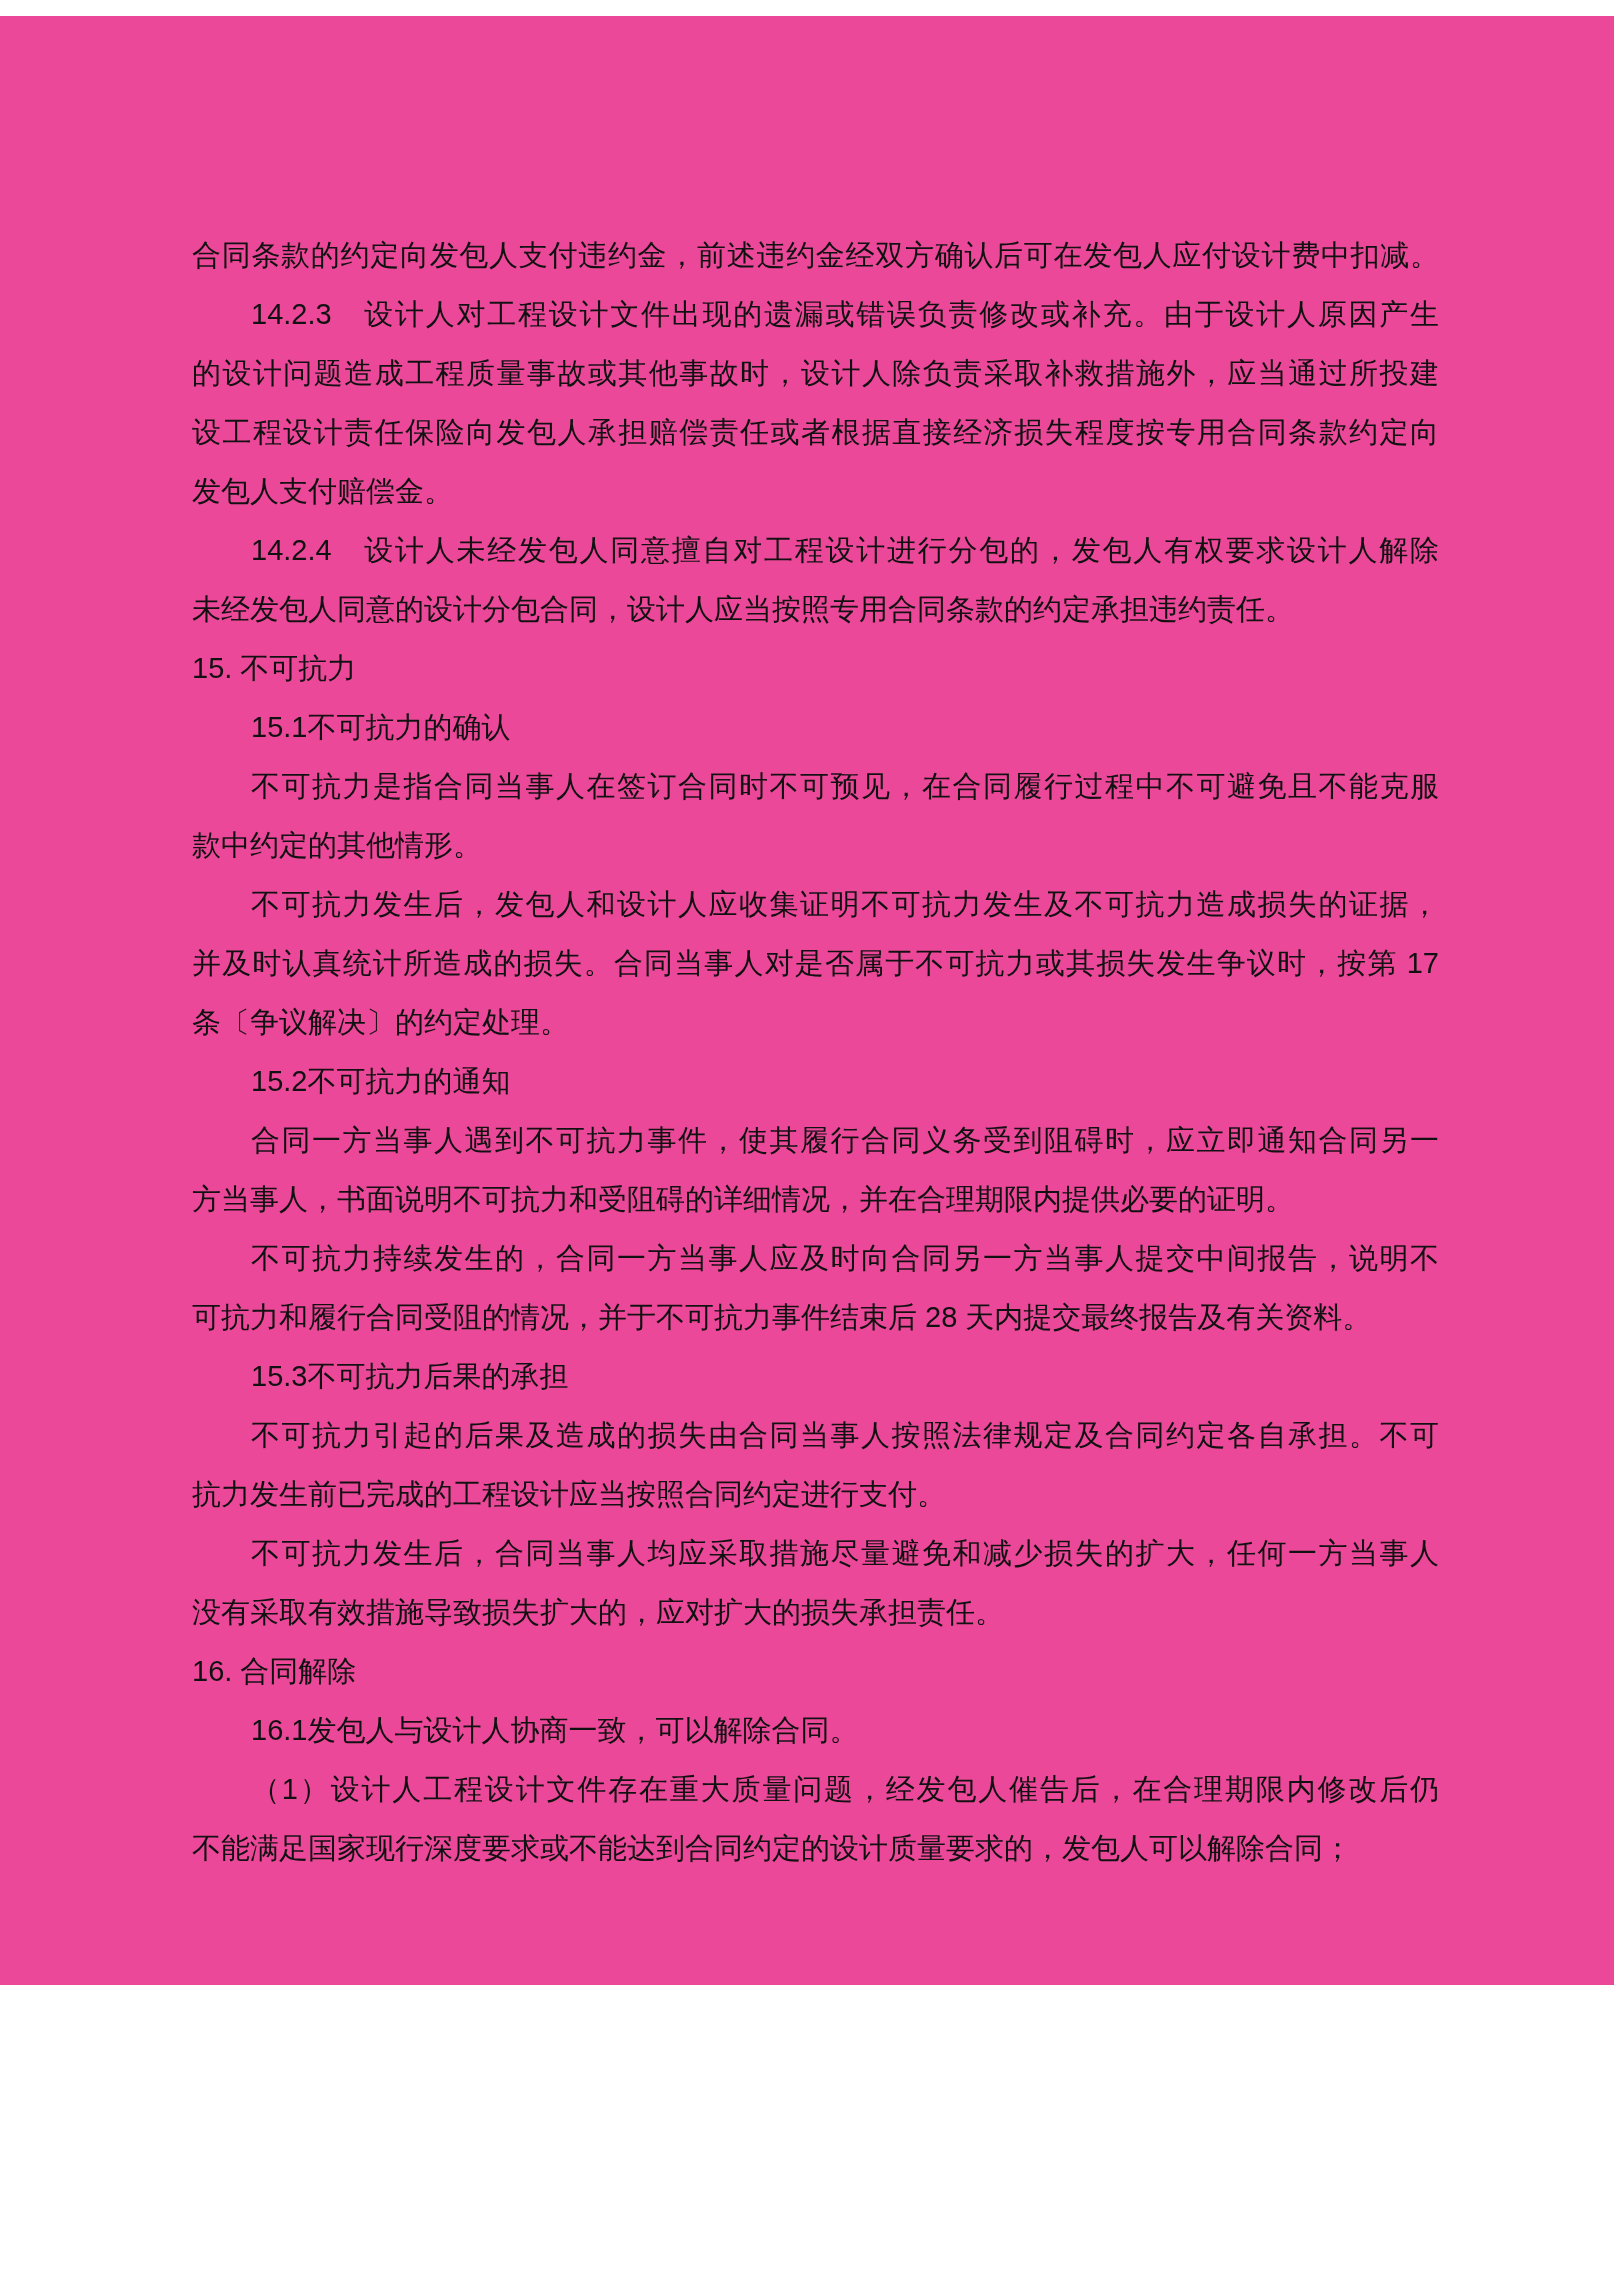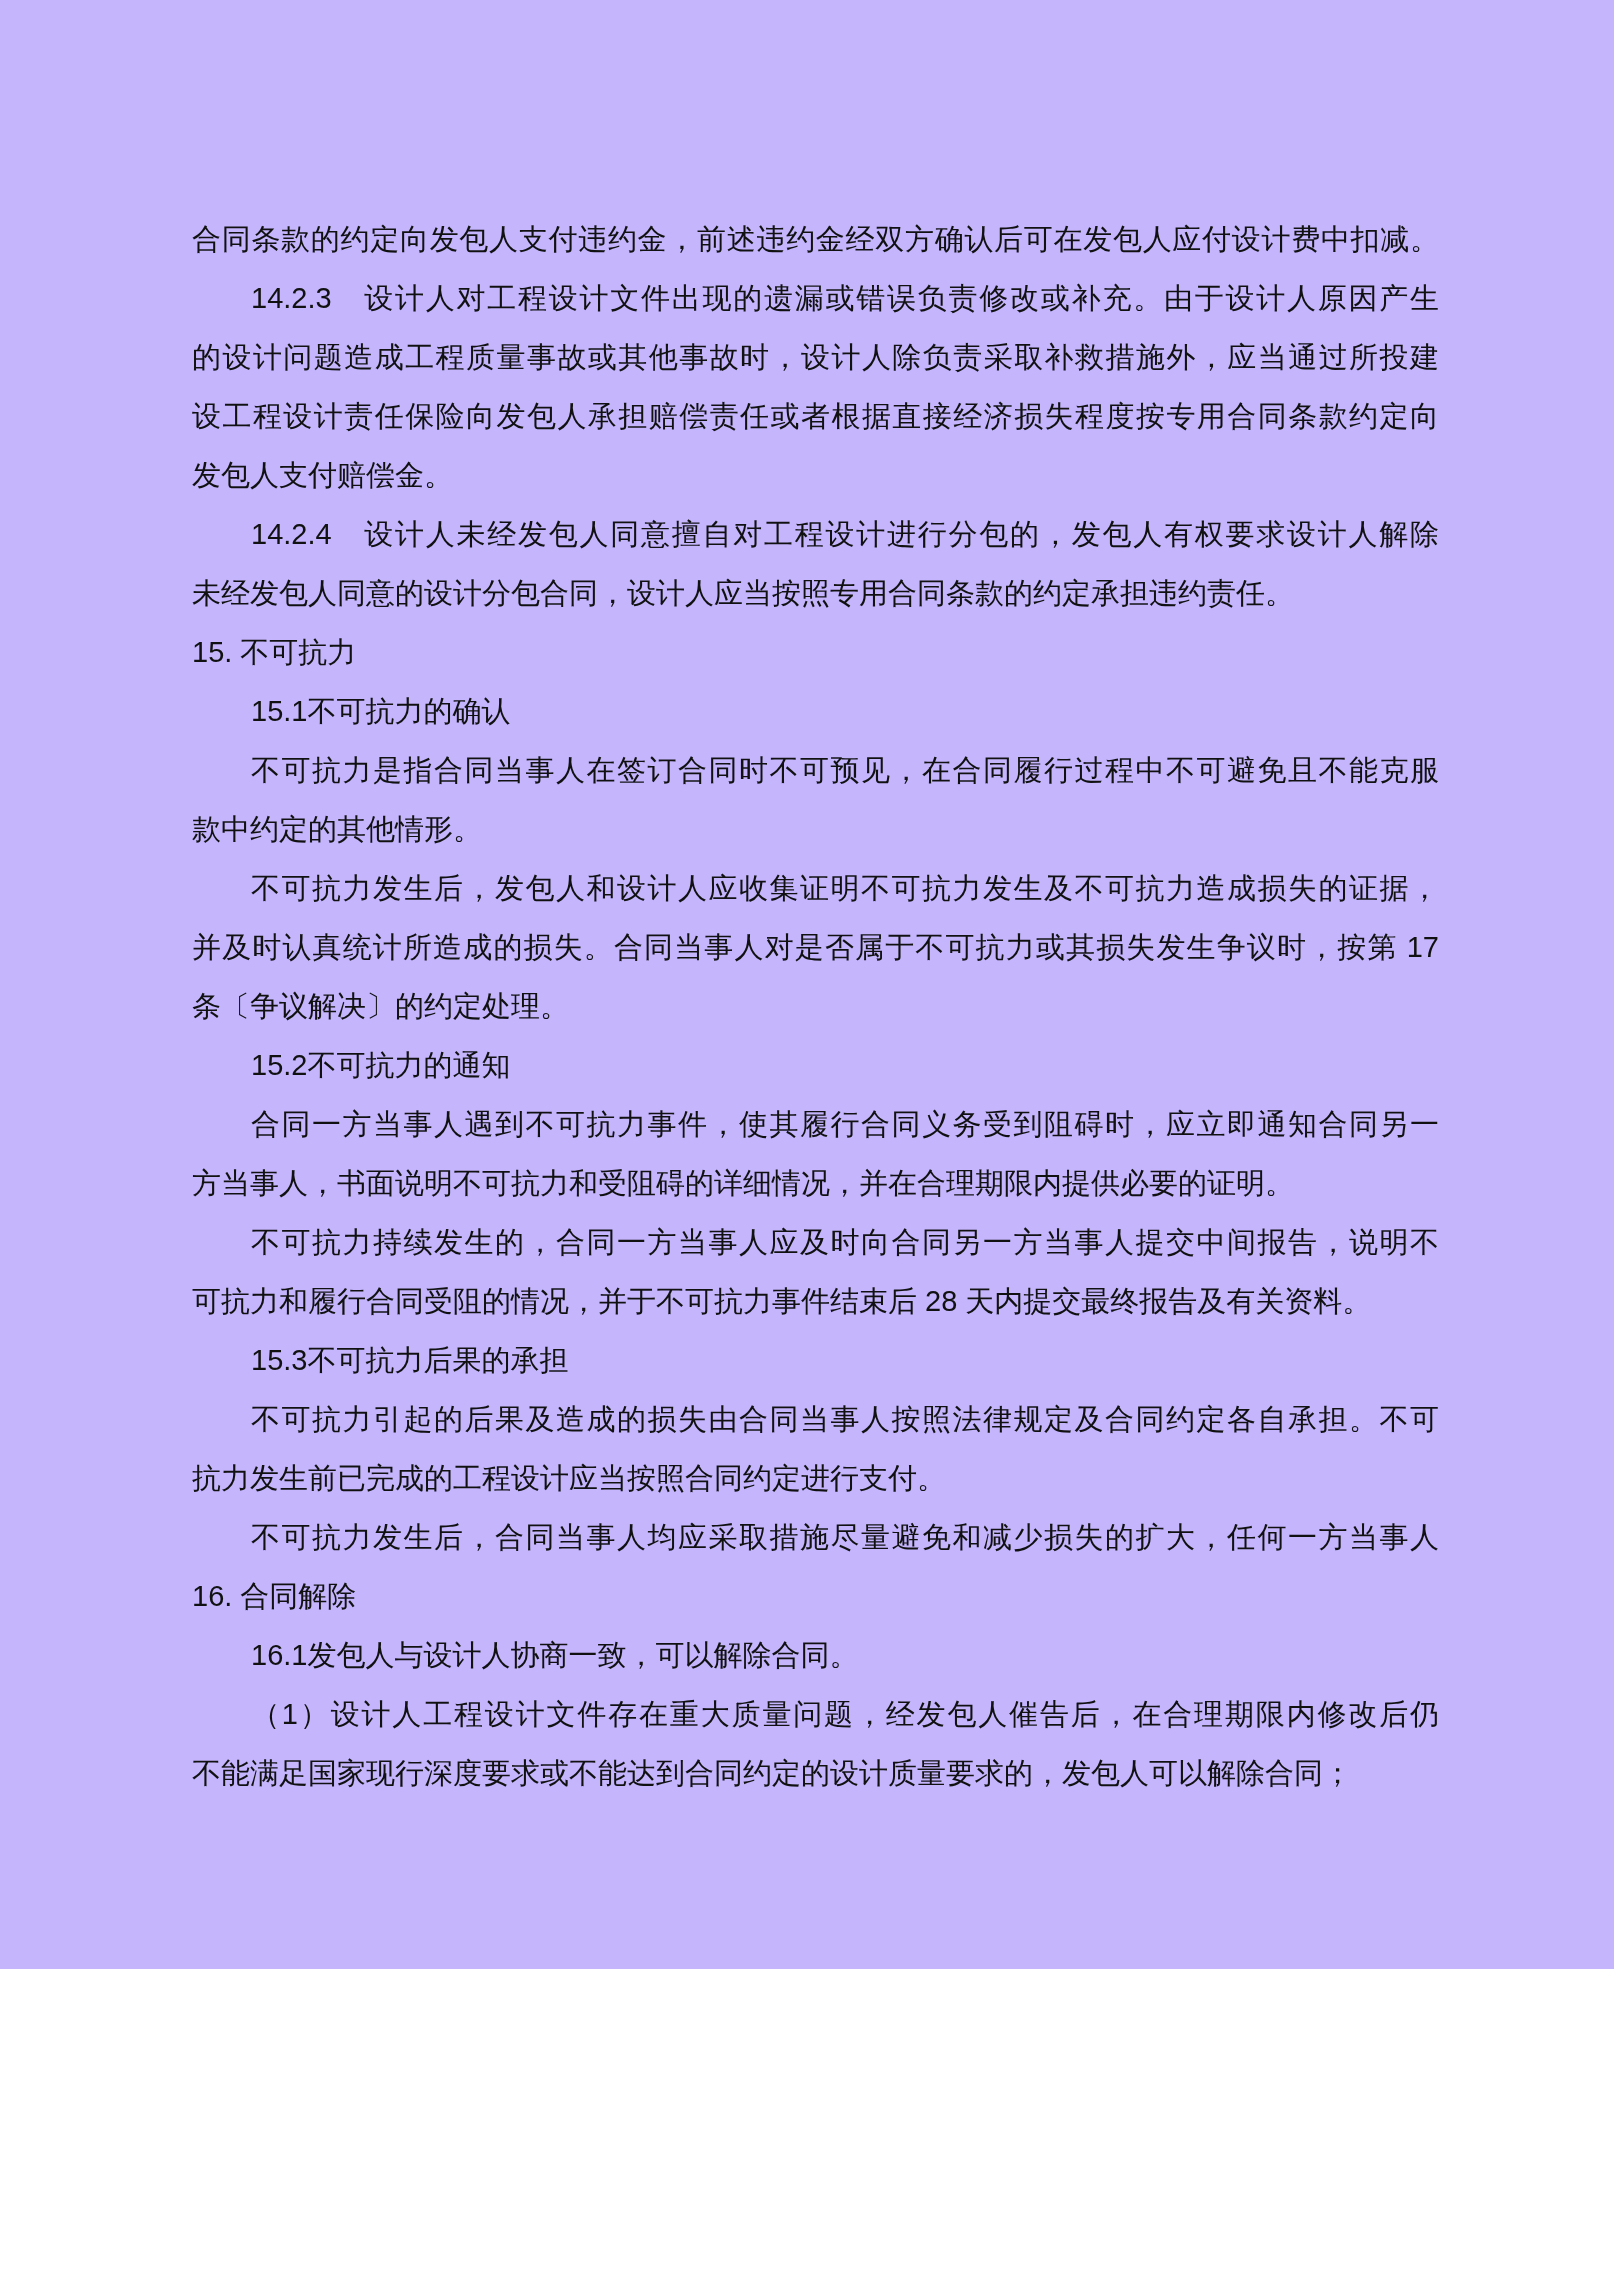--- a/index.html
+++ b/index.html
@@ -8,24 +8,24 @@
     background: #ffffff;
   }
   body {
     width: 1615px;
     height: 2285px;
     position: relative;
     font-family: "Liberation Sans", sans-serif;
   }
   .page {
     position: absolute;
-    left: 0; top: 0;
+    left: 0; top: 16px;
     width: 1615px;
     height: 1969px;
-    background: #c4b5fd;
+    background: #ec4899;
     overflow: hidden;
   }
   .content {
     position: absolute;
     left: 192px;
     top: 210px;
     width: 1247px;
   }
   .line {
     font-size: 29px;
@@ -74,20 +74,21 @@
       <div class="line">条〔争议解决〕的约定处理。</div>
       <div class="line i1">15.2不可抗力的通知</div>
       <div class="line i1 j">合同一方当事人遇到不可抗力事件，使其履行合同义务受到阻碍时，应立即通知合同另一</div>
       <div class="line">方当事人，书面说明不可抗力和受阻碍的详细情况，并在合理期限内提供必要的证明。</div>
       <div class="line i1 j">不可抗力持续发生的，合同一方当事人应及时向合同另一方当事人提交中间报告，说明不</div>
       <div class="line">可抗力和履行合同受阻的情况，并于不可抗力事件结束后 28 天内提交最终报告及有关资料。</div>
       <div class="line i1">15.3不可抗力后果的承担</div>
       <div class="line i1 j">不可抗力引起的后果及造成的损失由合同当事人按照法律规定及合同约定各自承担。不可</div>
       <div class="line">抗力发生前已完成的工程设计应当按照合同约定进行支付。</div>
       <div class="line i1 j">不可抗力发生后，合同当事人均应采取措施尽量避免和减少损失的扩大，任何一方当事人</div>
+      <div class="line">没有采取有效措施导致损失扩大的，应对扩大的损失承担责任。</div>
       <div class="line">16. 合同解除</div>
       <div class="line i1">16.1发包人与设计人协商一致，可以解除合同。</div>
       <div class="line i1 j">（1）设计人工程设计文件存在重大质量问题，经发包人催告后，在合理期限内修改后仍</div>
       <div class="line">不能满足国家现行深度要求或不能达到合同约定的设计质量要求的，发包人可以解除合同；</div>
     </div>
   <div class="pagenum">26</div>
 </div>
 
 
 </body></html>

